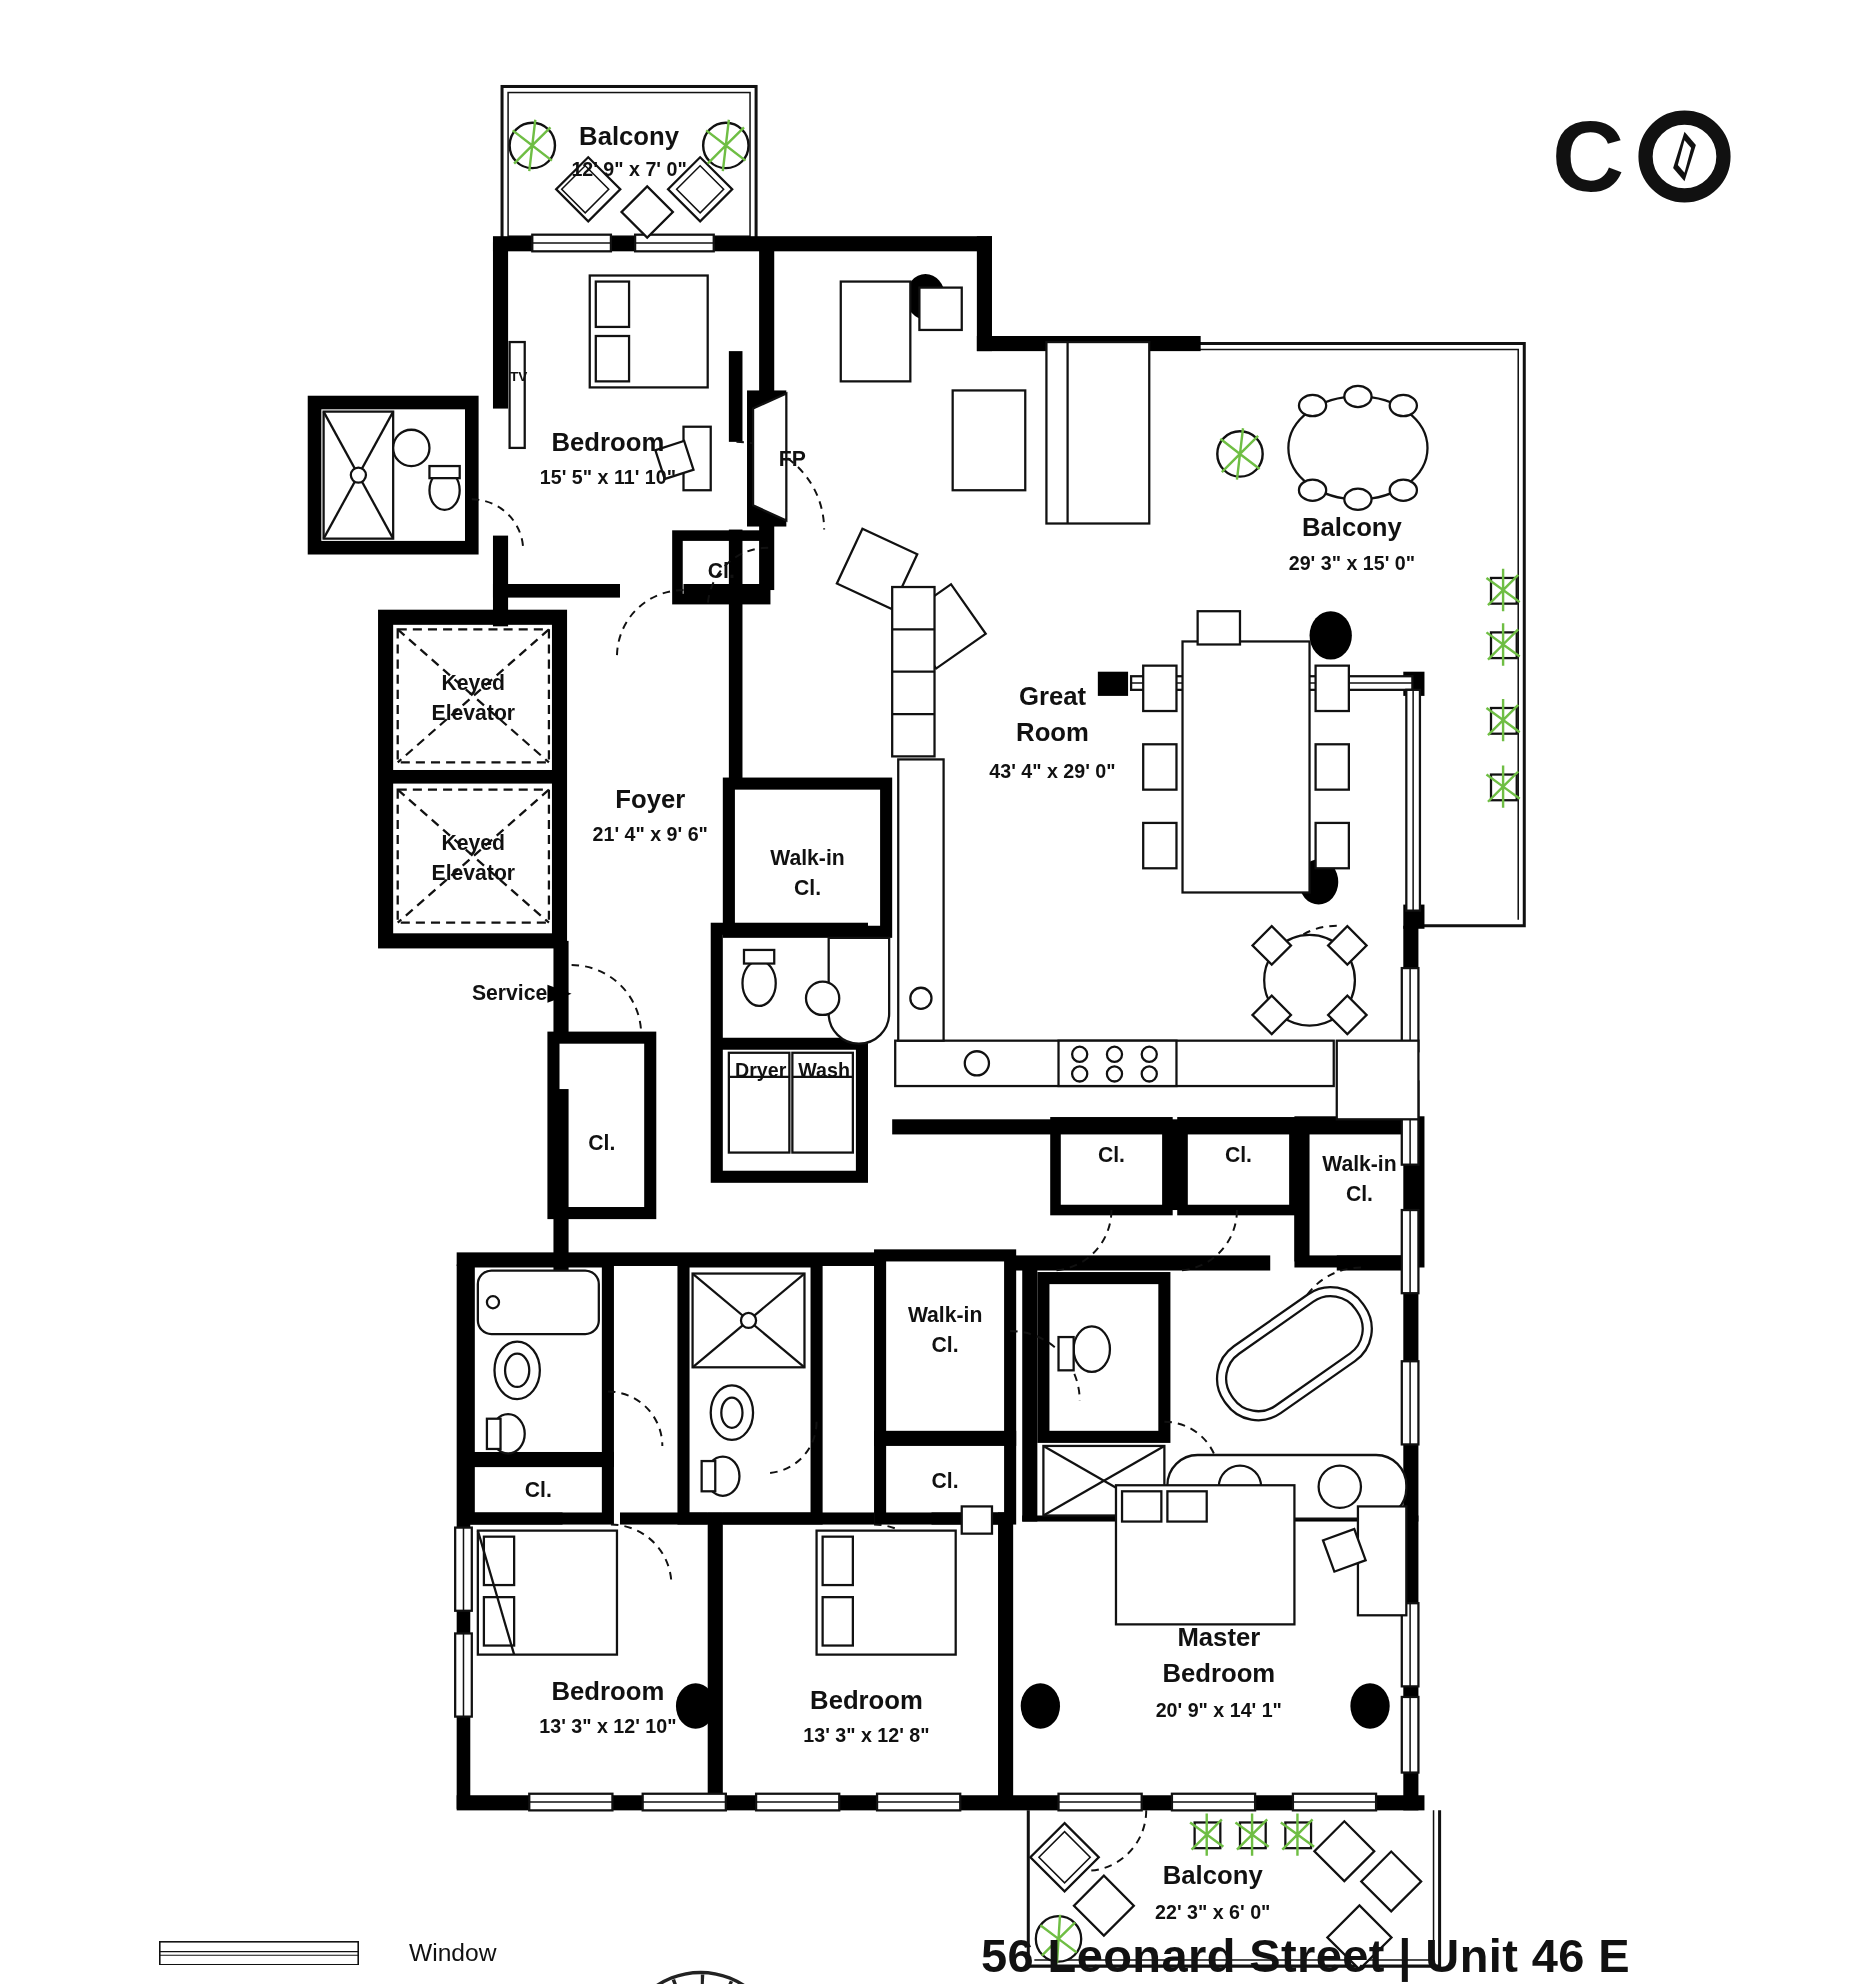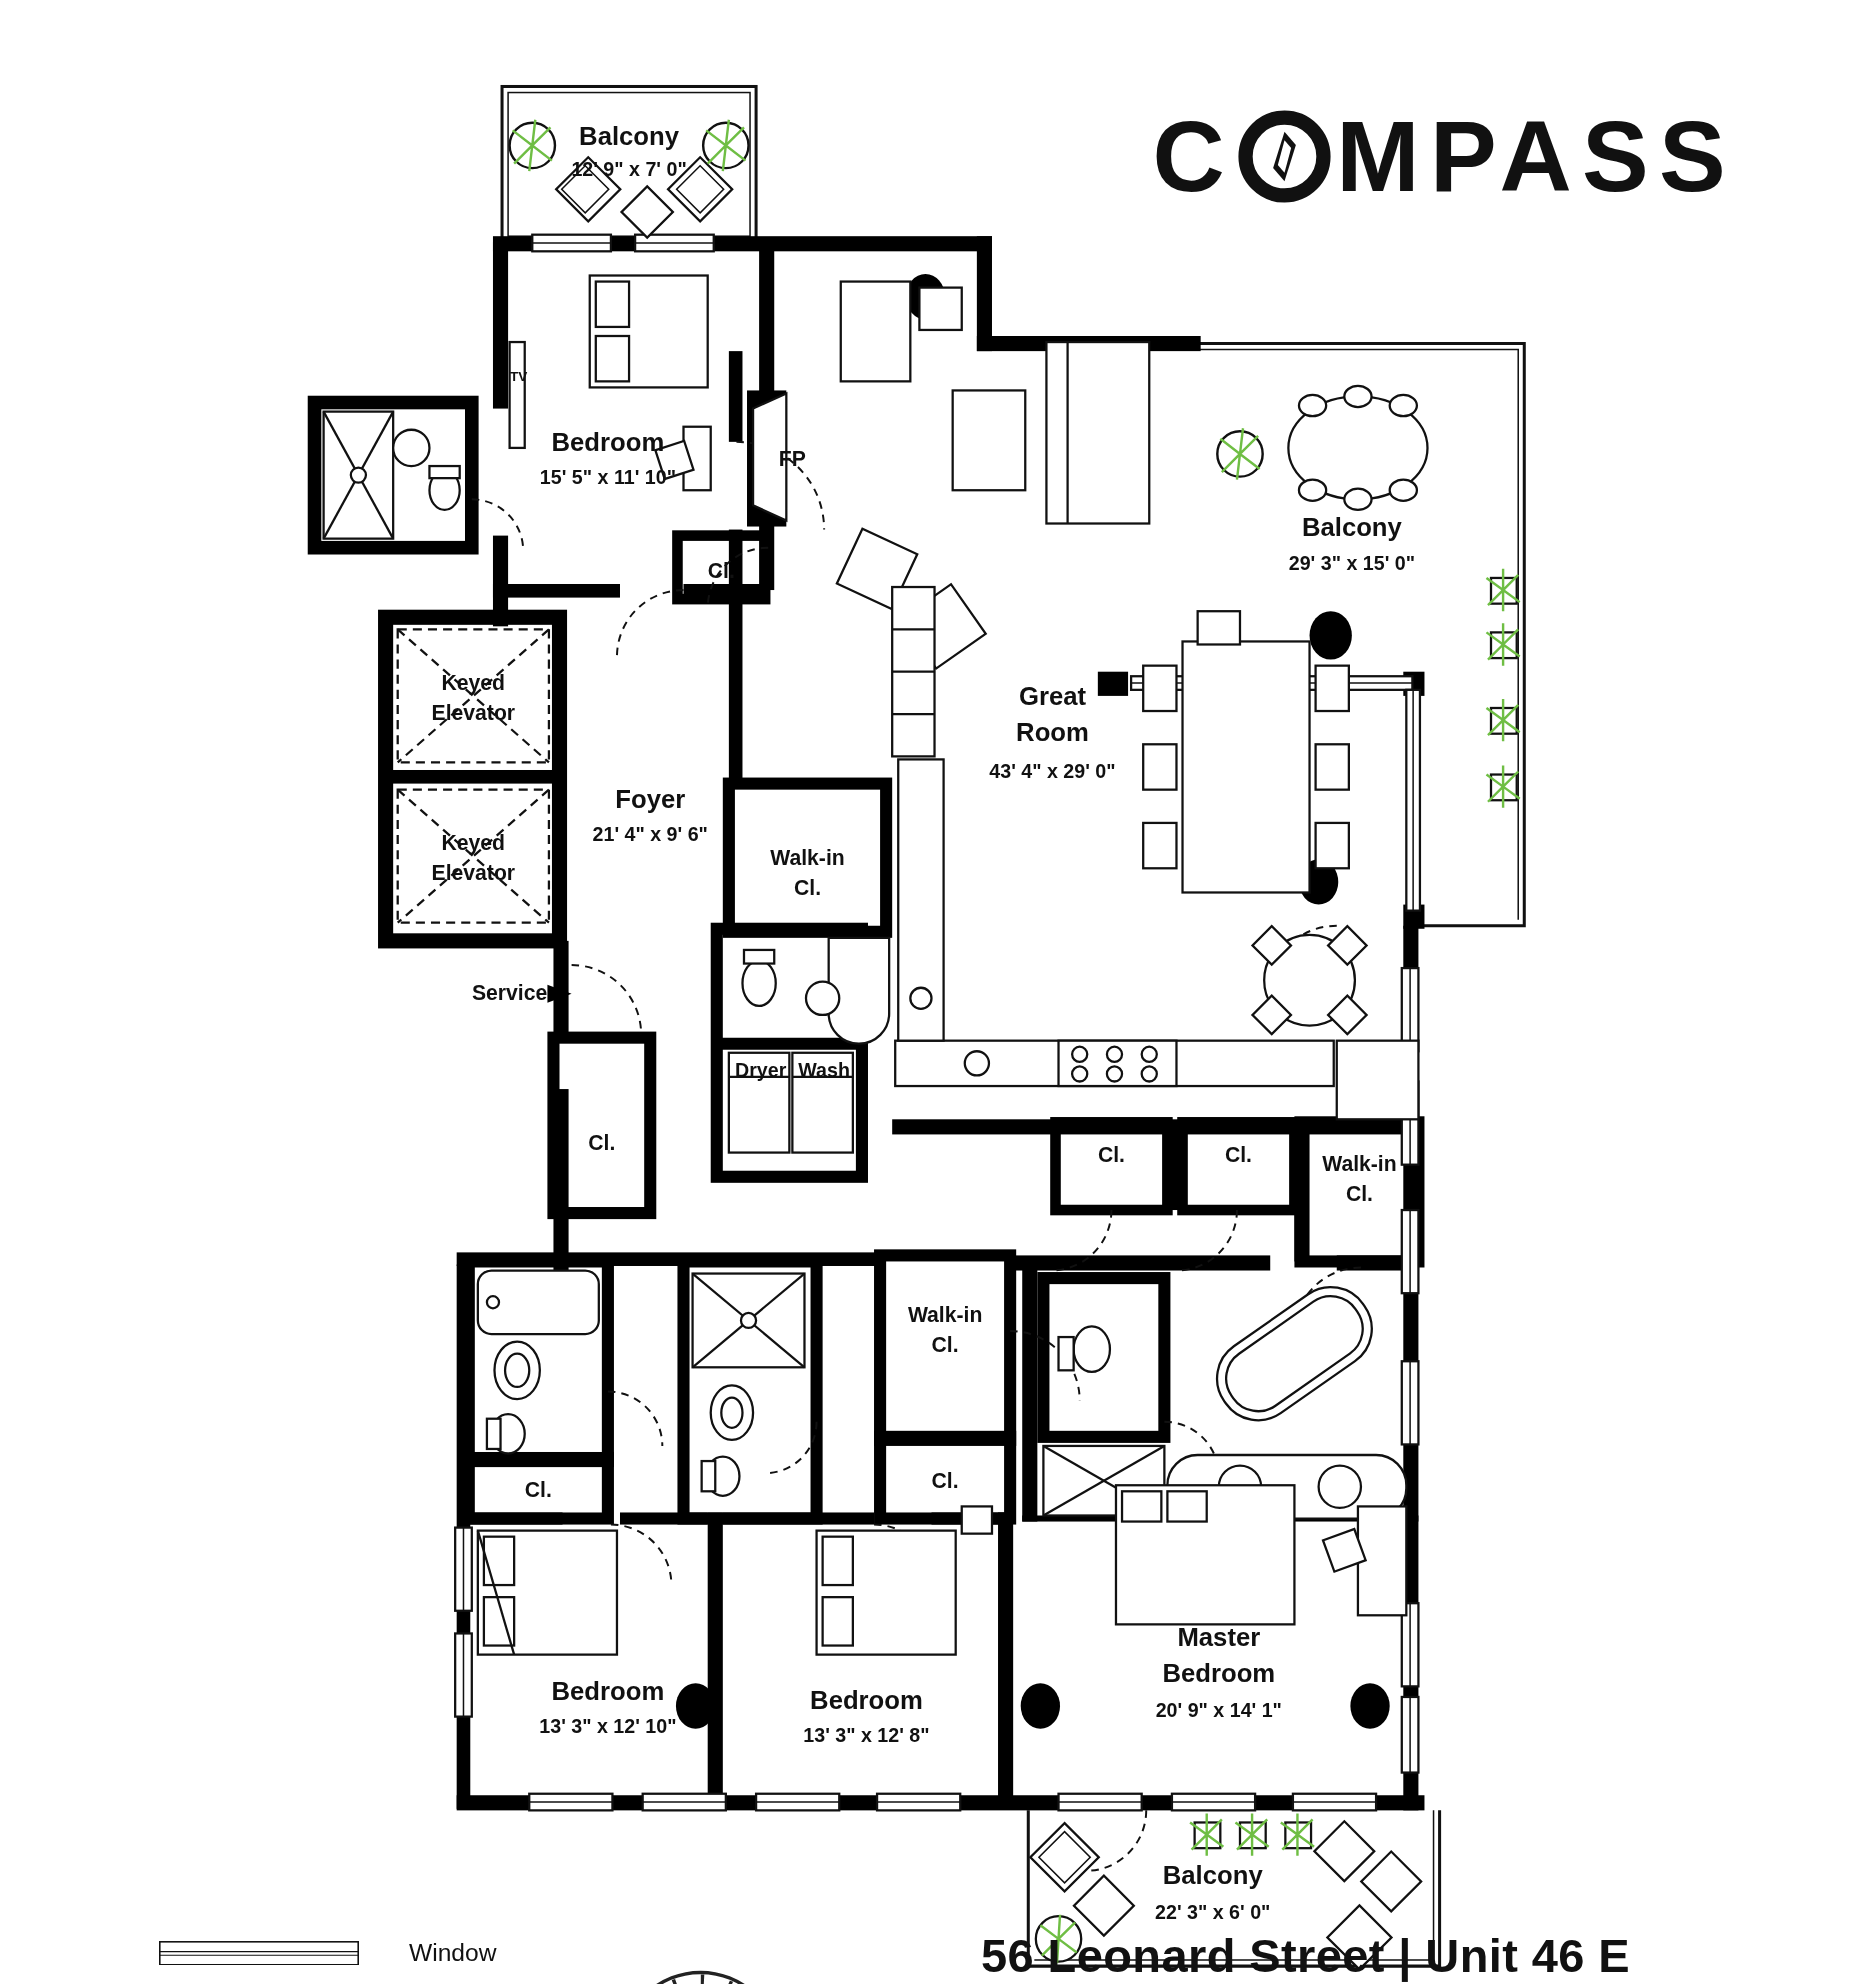--- a/index.html
+++ b/index.html
@@ -440,21 +440,20 @@
     </g>
   </svg>
 
   <div class="logo">
     <span>C</span>
     <svg width="95" height="95" viewBox="0 0 100 100">
       <circle cx="50" cy="50" r="41" fill="none" stroke="#111" stroke-width="15"></circle>
       <polygon points="50,24 62,38 50,76 38,62" fill="#111"></polygon>
       <polygon points="50,33 57,41 50,67 43,59" fill="#fff"></polygon>
     </svg>
-    <span>MPASS</span>
   </div>
 
   <div class="legend">
     <div class="legend-row">
       <span class="legend-sym">
         <svg width="200" height="24.6" viewBox="0 0 505 62">
           <rect x="2" y="2" width="501" height="58" fill="#fff" stroke="#111" stroke-width="4"></rect>
           <line x1="2" y1="27" x2="503" y2="27" stroke="#111" stroke-width="3"></line>
           <line x1="2" y1="36" x2="503" y2="36" stroke="#111" stroke-width="3"></line>
         </svg>

